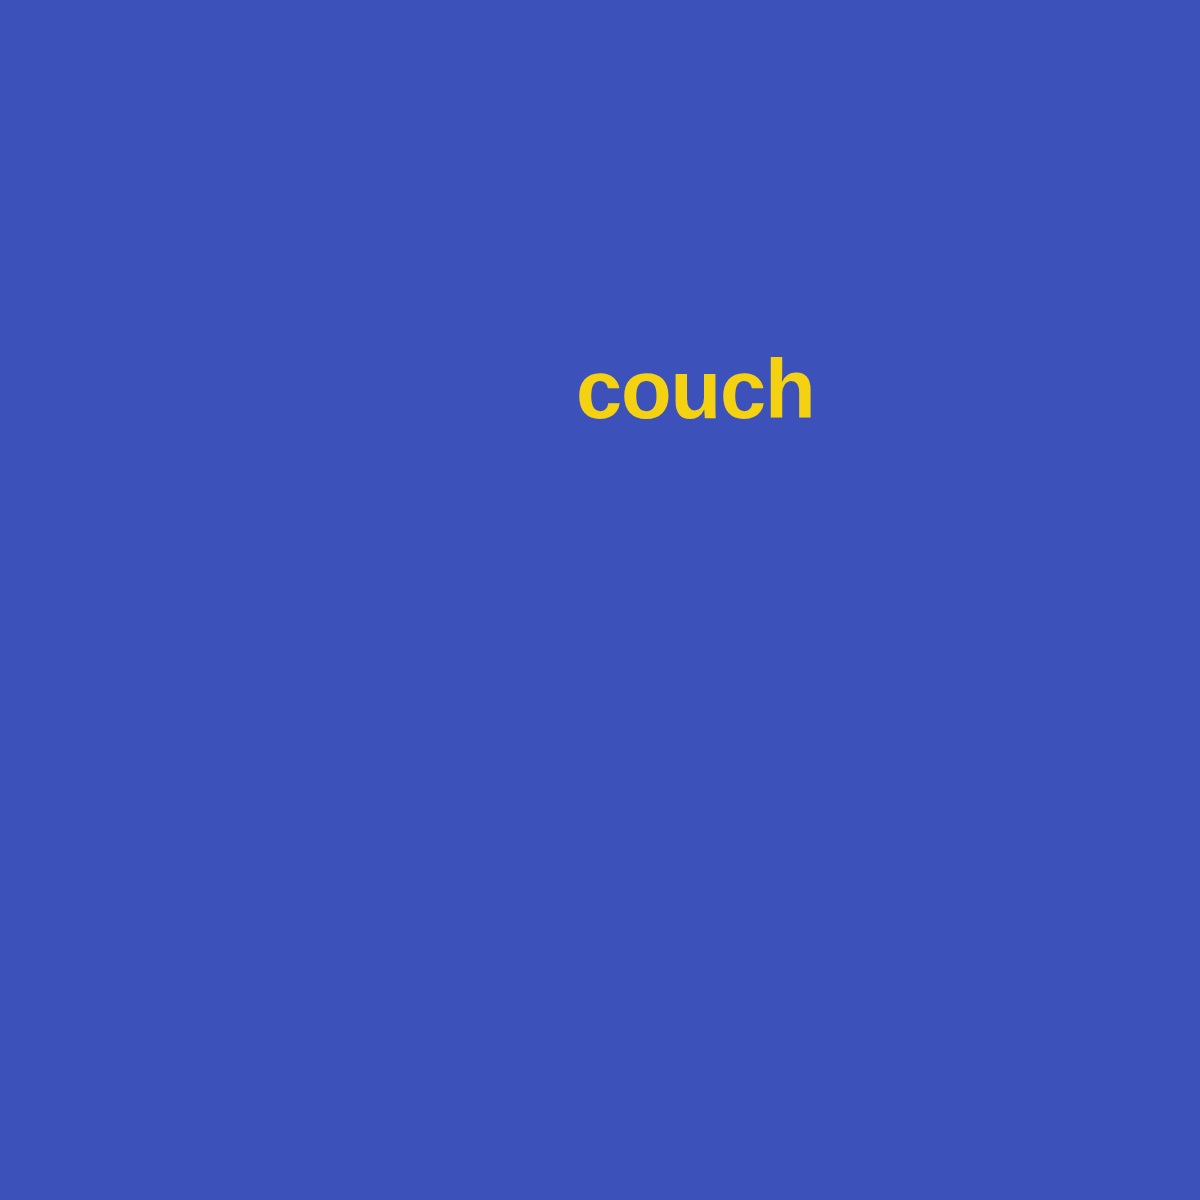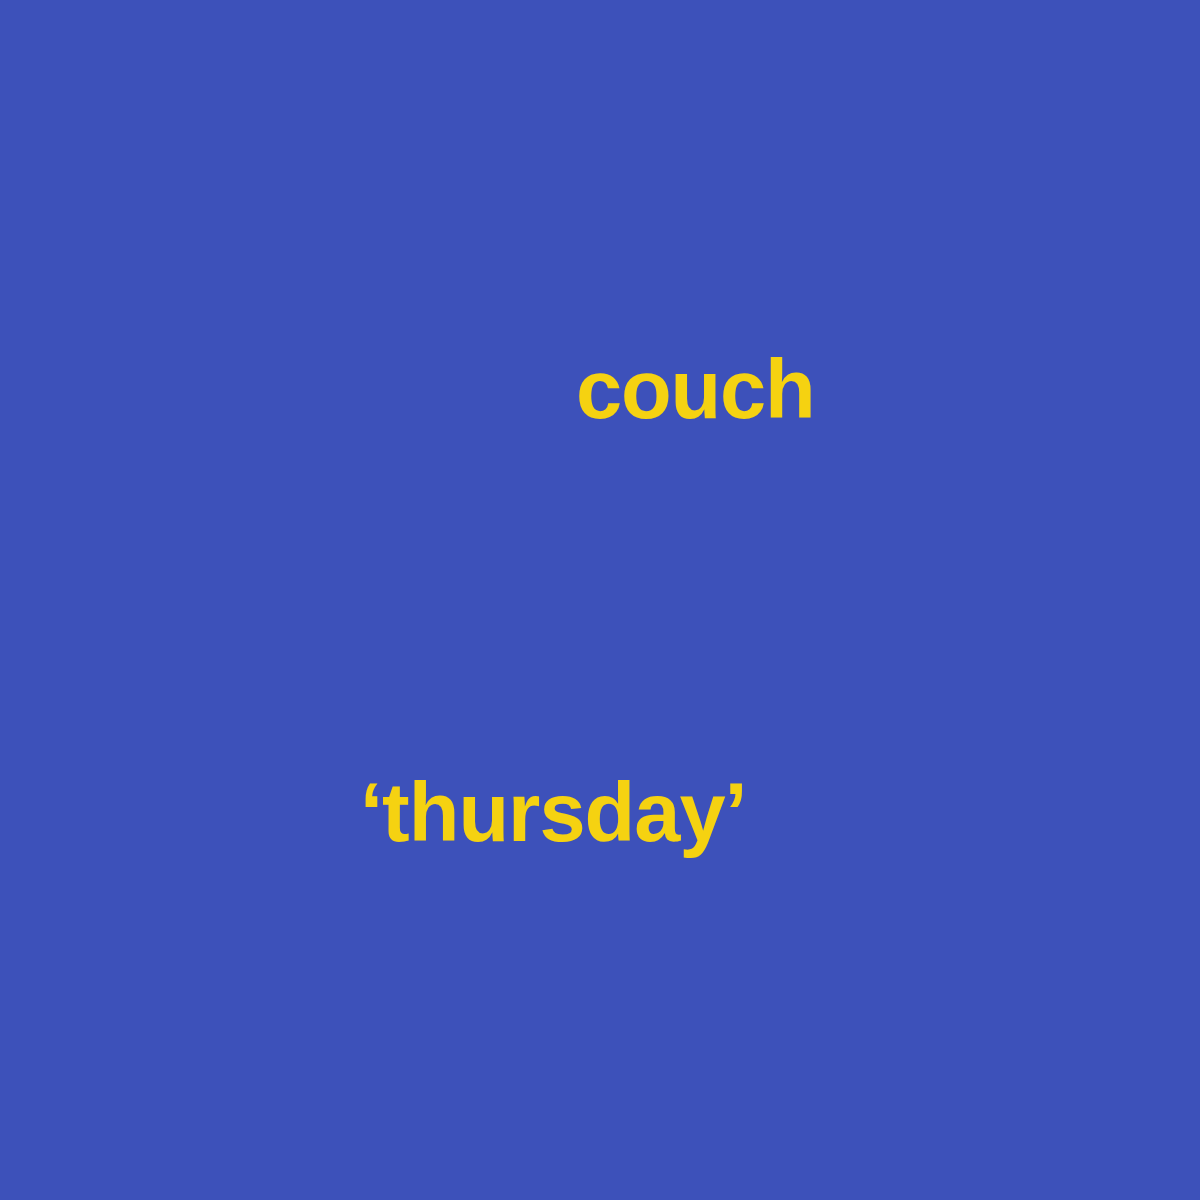--- a/index.html
+++ b/index.html
@@ -54,15 +54,14 @@
     letter-spacing: -1.0px;
   }
 </style>
 </head>
 <body>
 
 <div id="canvas" style="background: rgb(61, 81, 186); width: 1200px; height: 1200px;">
 
   <p id="word-couch" class="word" style="color: rgb(245, 210, 17); font-size: 83px; text-align: center;">couch</p>
 
-  <p id="word-thursday" class="word" style="color: rgb(245, 210, 17); font-size: 83px;">‘thursday’</p>
 
 </div>
 
 </body></html>

